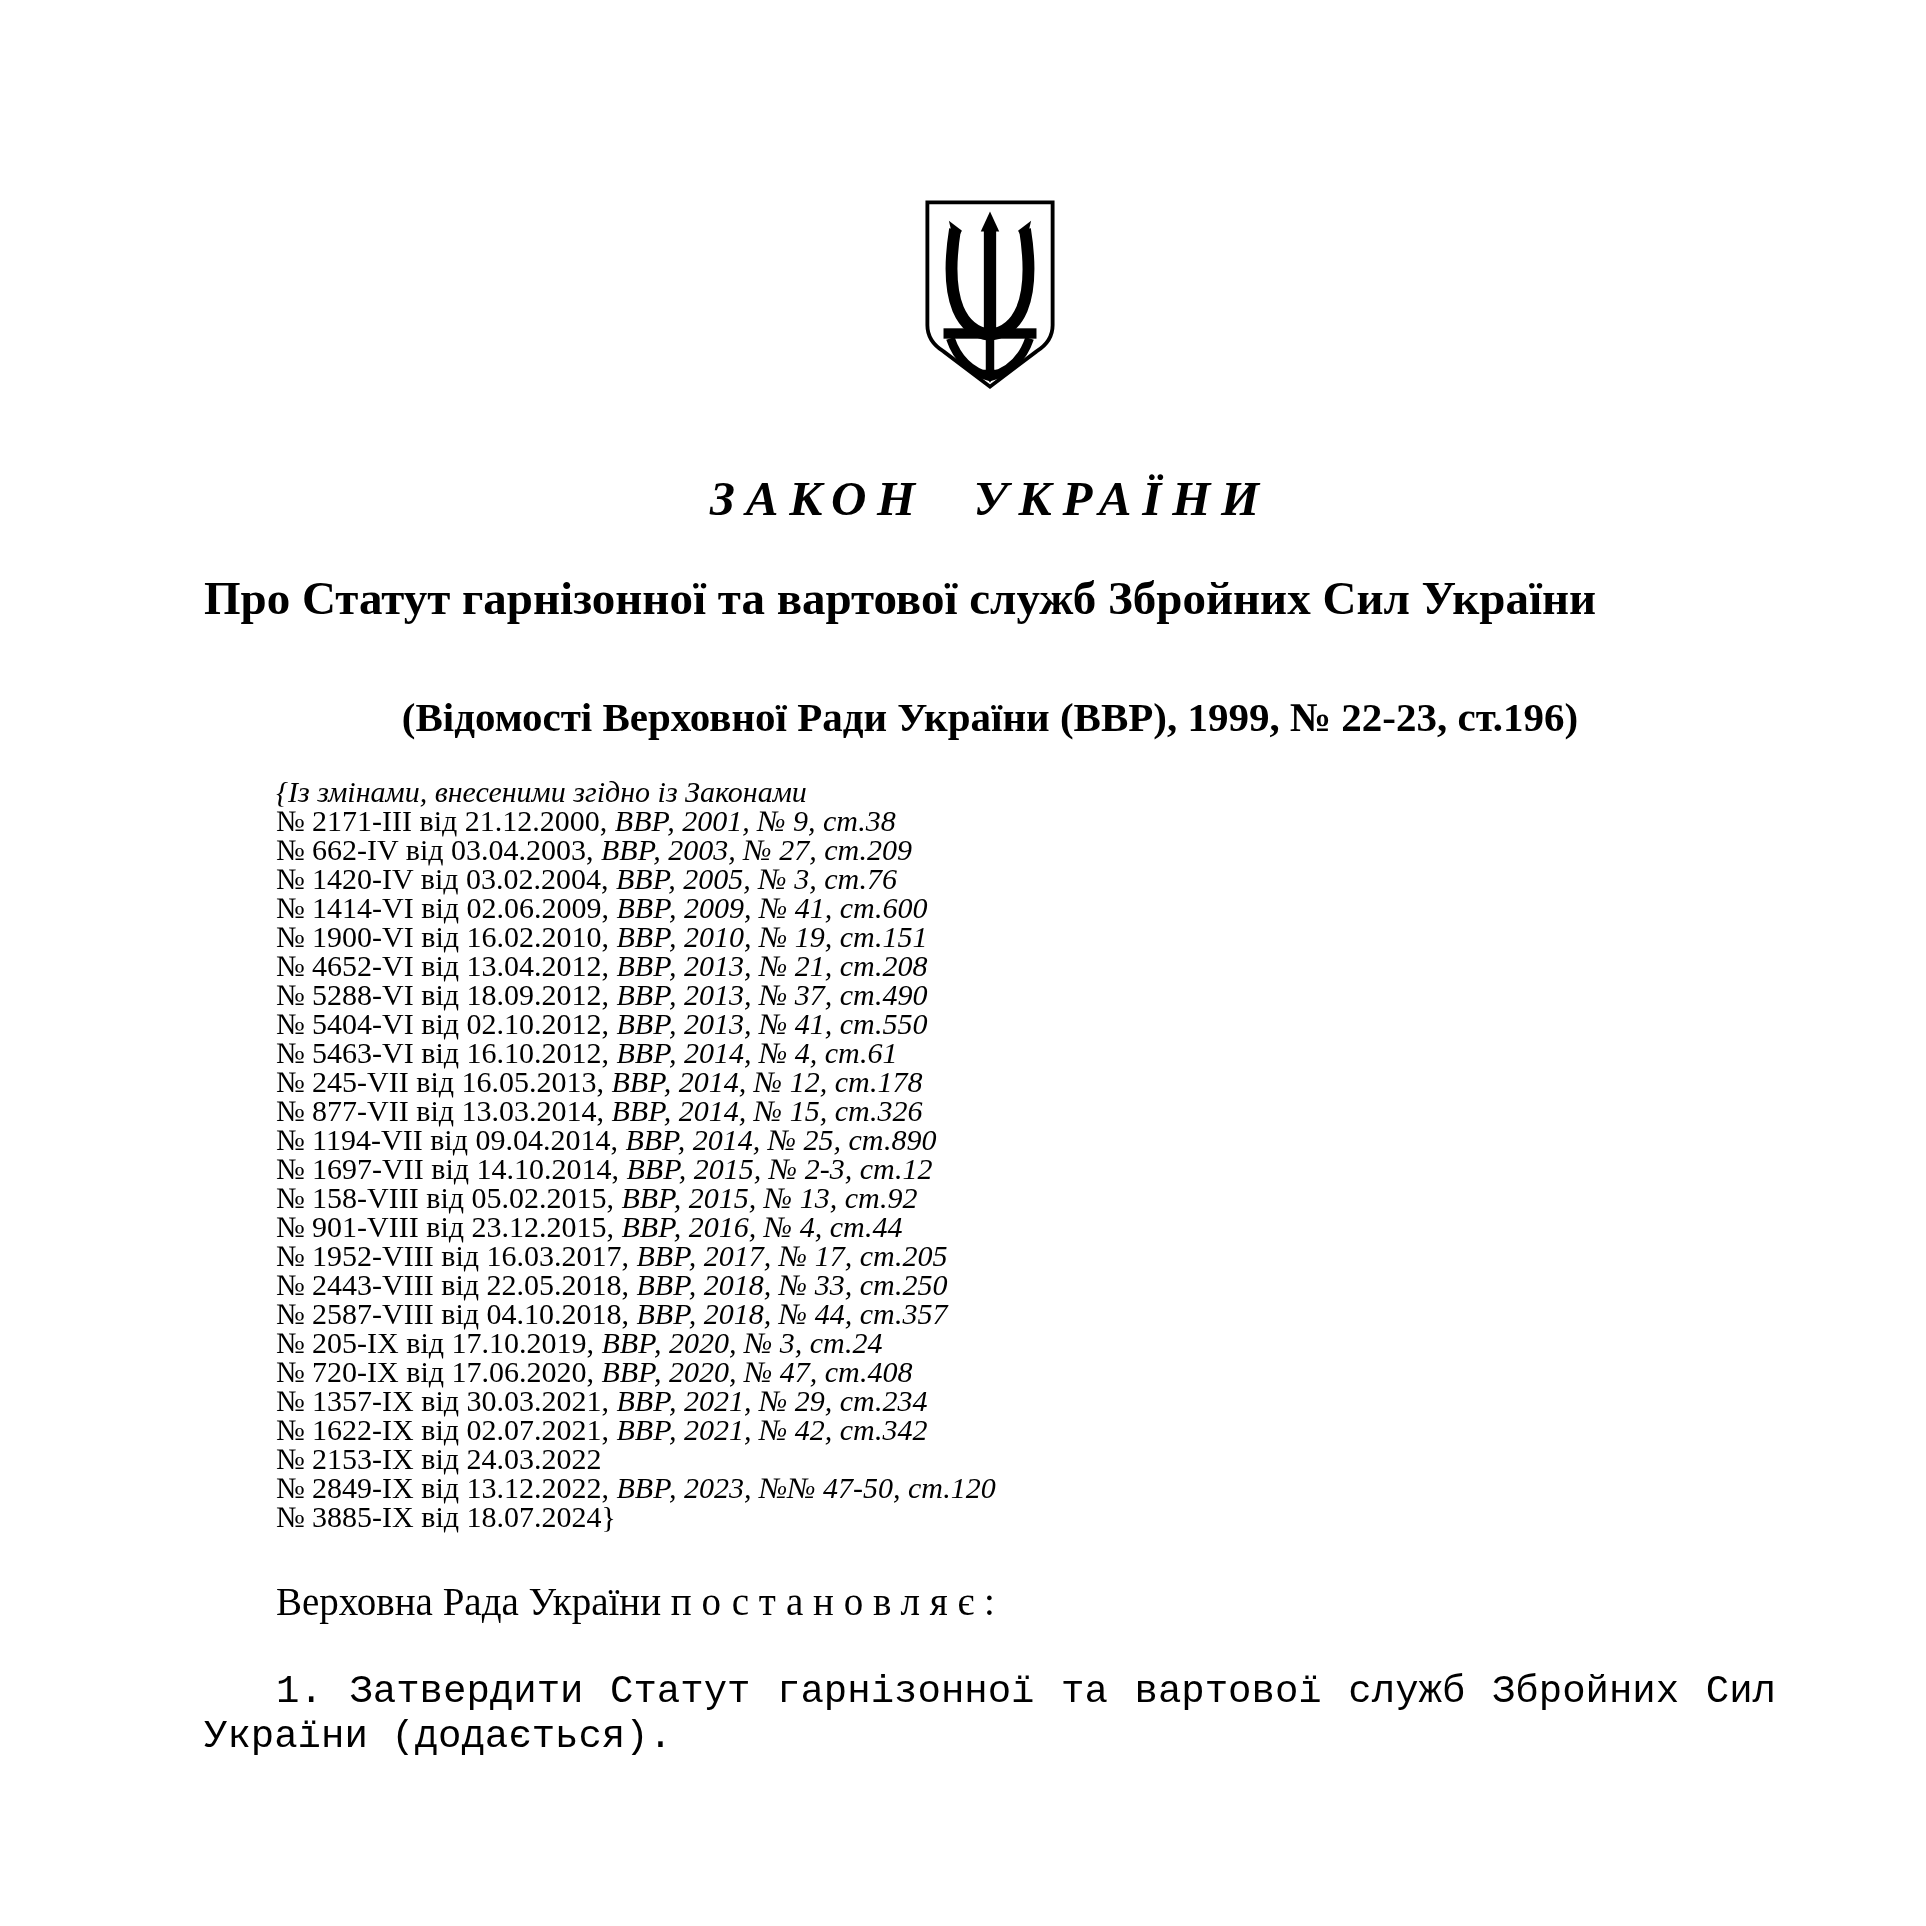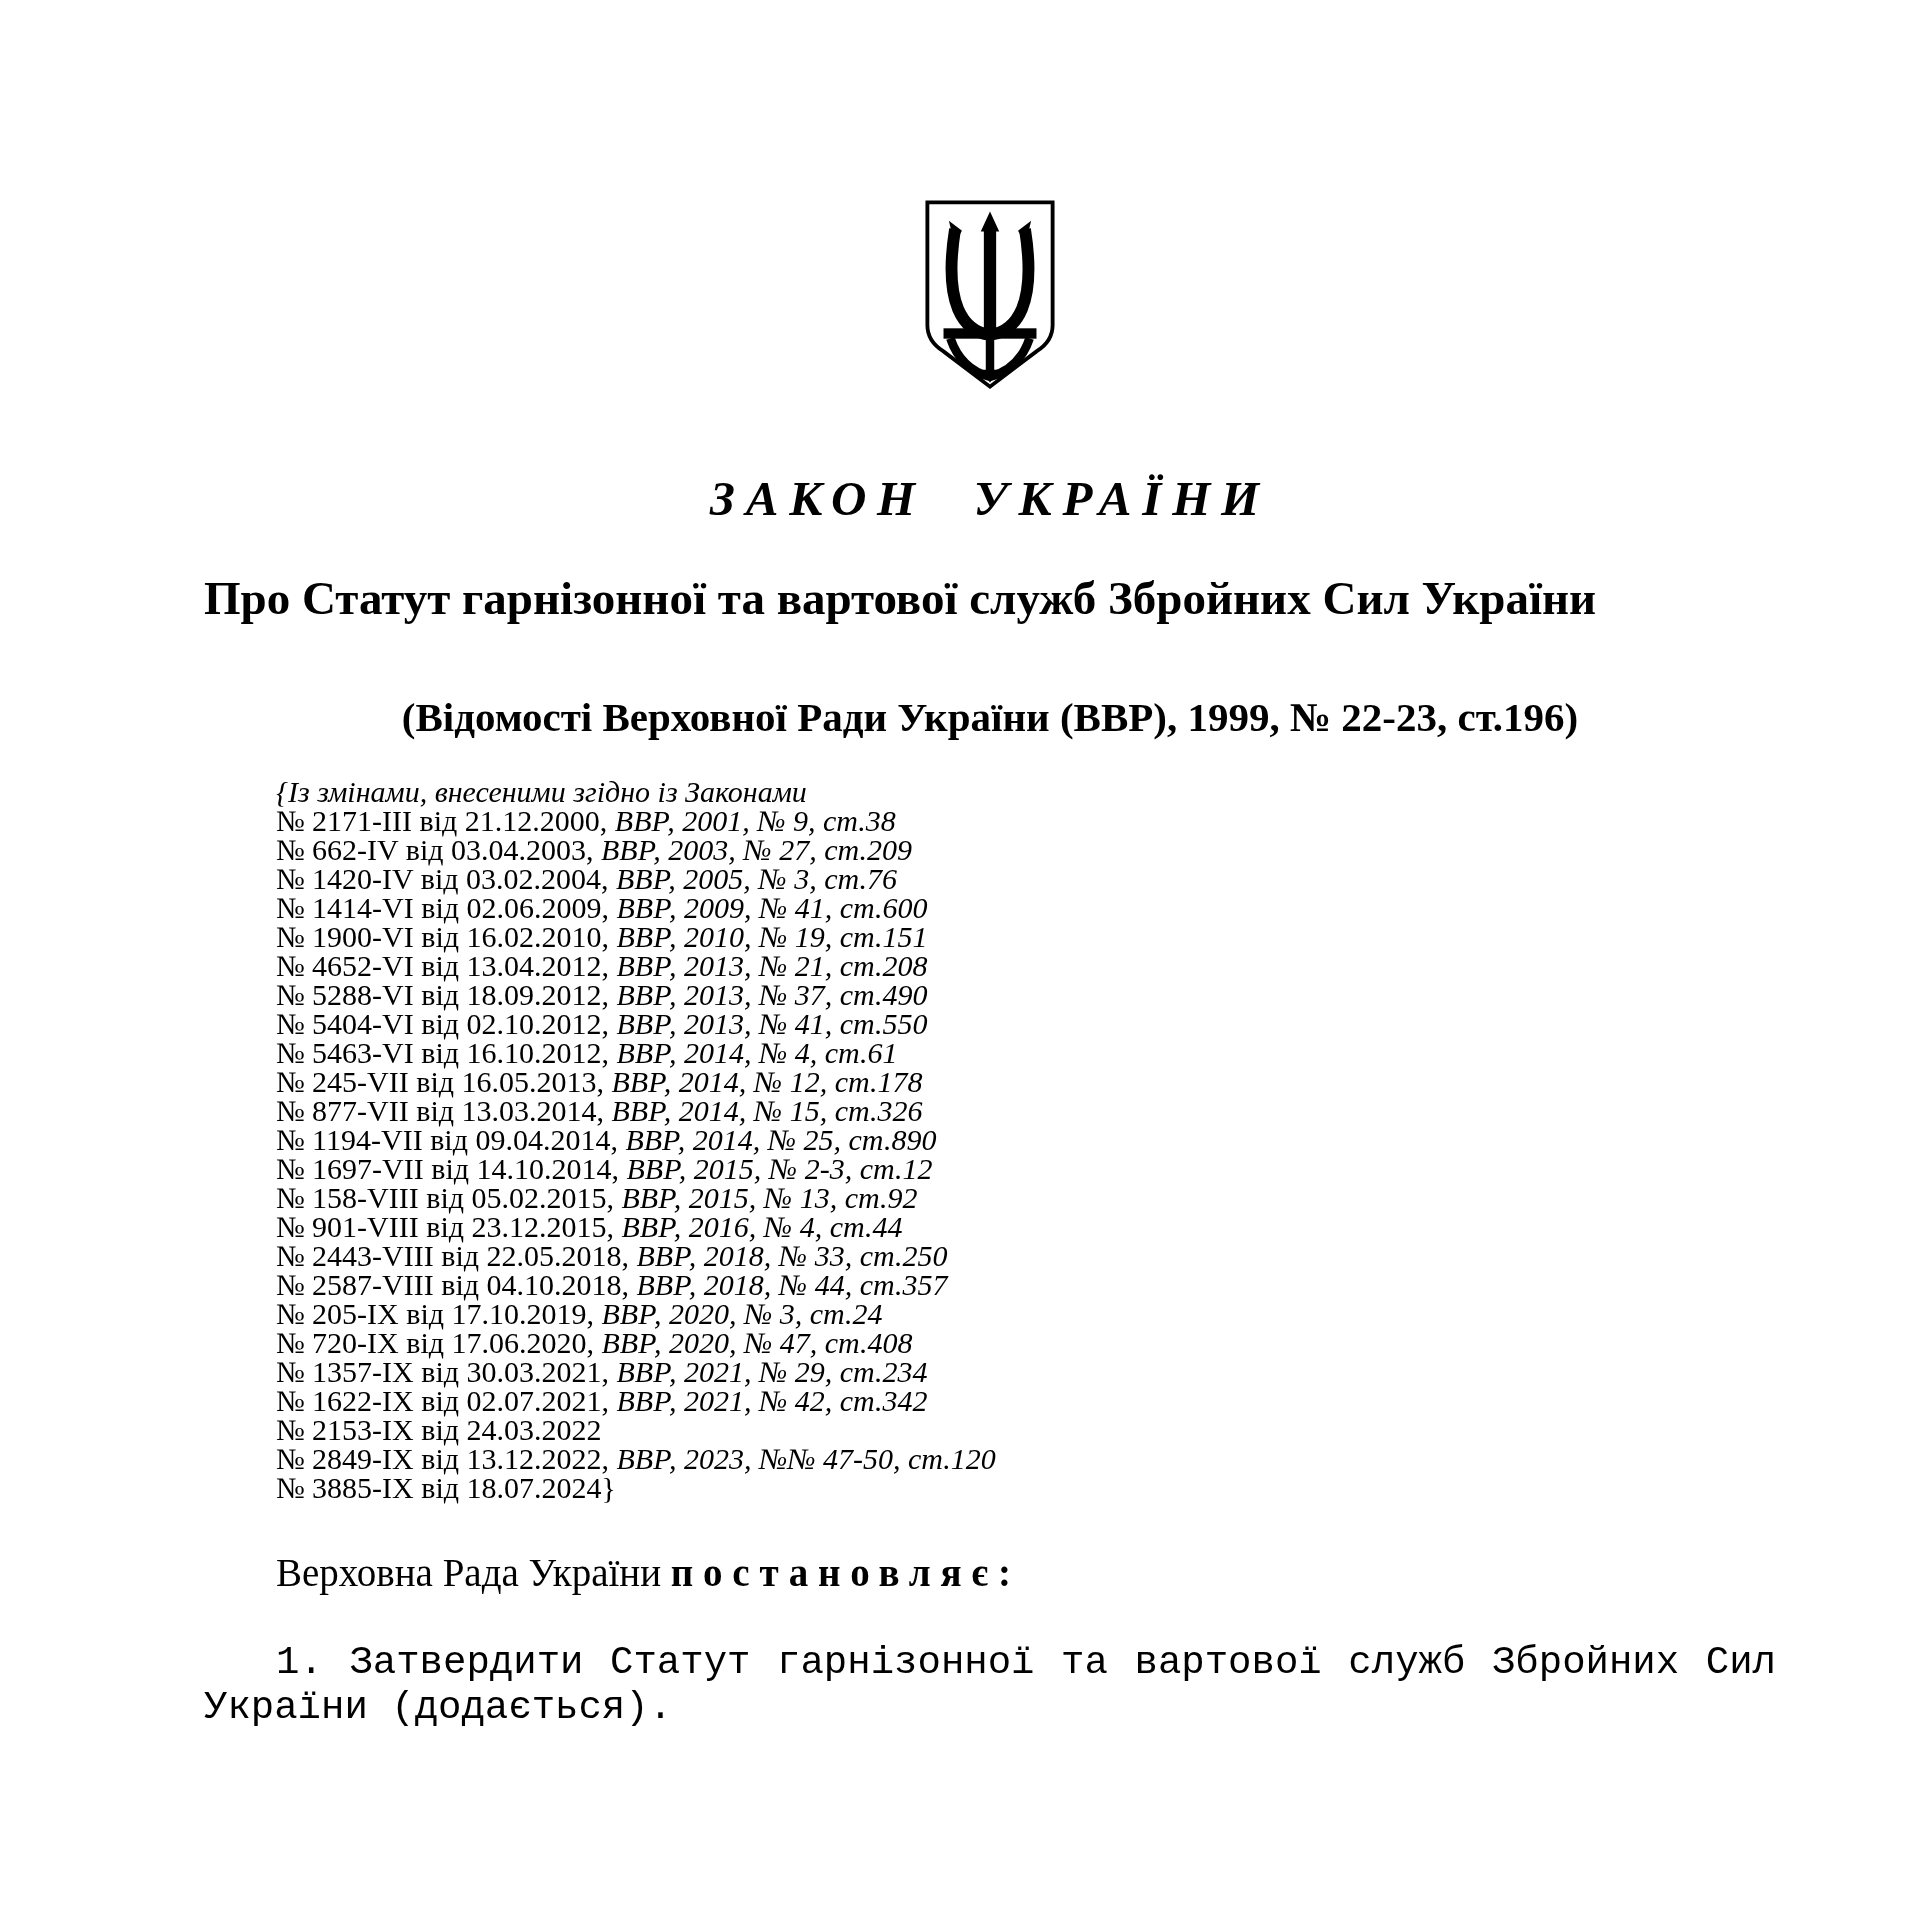--- a/index.html
+++ b/index.html
@@ -65,21 +65,21 @@
   .amendment-row .journal-ref {
     font-style: italic;
   }
   .enacting {
     margin: 48px 0 0;
     font-size: 39px;
     line-height: 45px;
     text-indent: 72px;
   }
   .enacting .spaced-bold {
-    font-weight: bold;
+    font-weight: normal;
     letter-spacing: 0.25em;
   }
   p.body-paragraph {
     margin: 21px 0 0;
     font-size: 39px;
     line-height: 45px;
     text-indent: 72px;
     text-align: justify;
   }
   p.body-paragraph.first {
@@ -132,20 +132,21 @@
       <div class="amendment-row"><span class="law-ref">№ 4652-VI від 13.04.2012,</span><span class="journal-ref"> ВВР, 2013, № 21, ст.208</span></div>
       <div class="amendment-row"><span class="law-ref">№ 5288-VI від 18.09.2012,</span><span class="journal-ref"> ВВР, 2013, № 37, ст.490</span></div>
       <div class="amendment-row"><span class="law-ref">№ 5404-VI від 02.10.2012,</span><span class="journal-ref"> ВВР, 2013, № 41, ст.550</span></div>
       <div class="amendment-row"><span class="law-ref">№ 5463-VI від 16.10.2012,</span><span class="journal-ref"> ВВР, 2014, № 4, ст.61</span></div>
       <div class="amendment-row"><span class="law-ref">№ 245-VII від 16.05.2013,</span><span class="journal-ref"> ВВР, 2014, № 12, ст.178</span></div>
       <div class="amendment-row"><span class="law-ref">№ 877-VII від 13.03.2014,</span><span class="journal-ref"> ВВР, 2014, № 15, ст.326</span></div>
       <div class="amendment-row"><span class="law-ref">№ 1194-VII від 09.04.2014,</span><span class="journal-ref"> ВВР, 2014, № 25, ст.890</span></div>
       <div class="amendment-row"><span class="law-ref">№ 1697-VII від 14.10.2014,</span><span class="journal-ref"> ВВР, 2015, № 2-3, ст.12</span></div>
       <div class="amendment-row"><span class="law-ref">№ 158-VIII від 05.02.2015,</span><span class="journal-ref"> ВВР, 2015, № 13, ст.92</span></div>
       <div class="amendment-row"><span class="law-ref">№ 901-VIII від 23.12.2015,</span><span class="journal-ref"> ВВР, 2016, № 4, ст.44</span></div>
+      <div class="amendment-row"><span class="law-ref">№ 1952-VIII від 16.03.2017,</span><span class="journal-ref"> ВВР, 2017, № 17, ст.205</span></div>
       <div class="amendment-row"><span class="law-ref">№ 2443-VIII від 22.05.2018,</span><span class="journal-ref"> ВВР, 2018, № 33, ст.250</span></div>
       <div class="amendment-row"><span class="law-ref">№ 2587-VIII від 04.10.2018,</span><span class="journal-ref"> ВВР, 2018, № 44, ст.357</span></div>
       <div class="amendment-row"><span class="law-ref">№ 205-IX від 17.10.2019,</span><span class="journal-ref"> ВВР, 2020, № 3, ст.24</span></div>
       <div class="amendment-row"><span class="law-ref">№ 720-IX від 17.06.2020,</span><span class="journal-ref"> ВВР, 2020, № 47, ст.408</span></div>
       <div class="amendment-row"><span class="law-ref">№ 1357-IX від 30.03.2021,</span><span class="journal-ref"> ВВР, 2021, № 29, ст.234</span></div>
       <div class="amendment-row"><span class="law-ref">№ 1622-IX від 02.07.2021,</span><span class="journal-ref"> ВВР, 2021, № 42, ст.342</span></div>
       <div class="amendment-row"><span class="law-ref">№ 2153-IX від 24.03.2022</span><span class="journal-ref"></span></div>
       <div class="amendment-row"><span class="law-ref">№ 2849-IX від 13.12.2022,</span><span class="journal-ref"> ВВР, 2023, №№ 47-50, ст.120</span></div>
       <div class="amendment-row"><span class="law-ref">№ 3885-IX від 18.07.2024}</span><span class="journal-ref"></span></div>
     </div>

